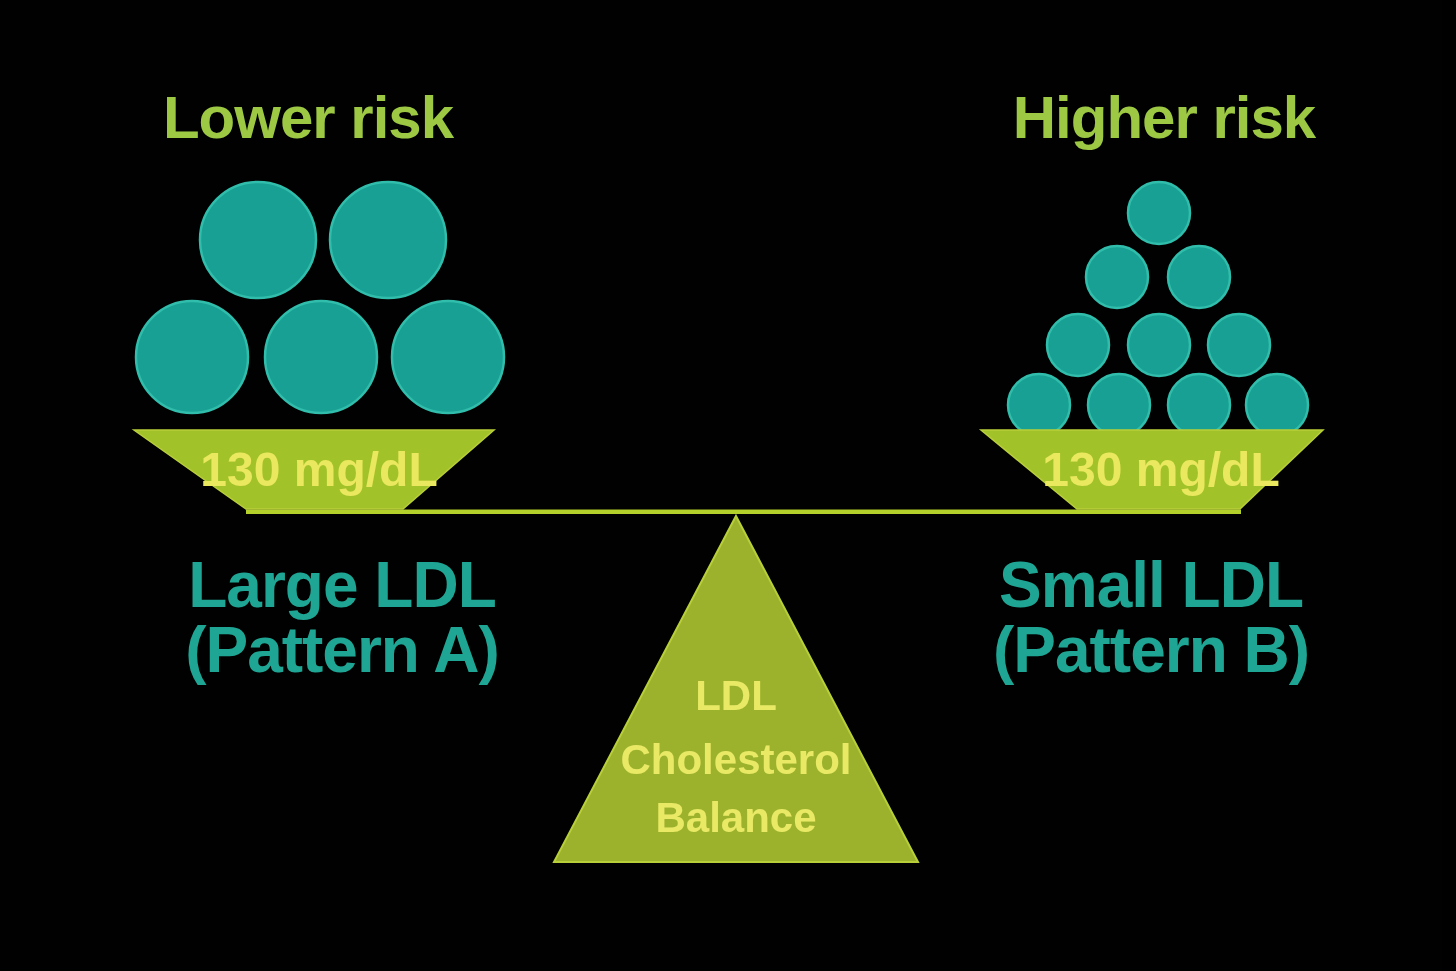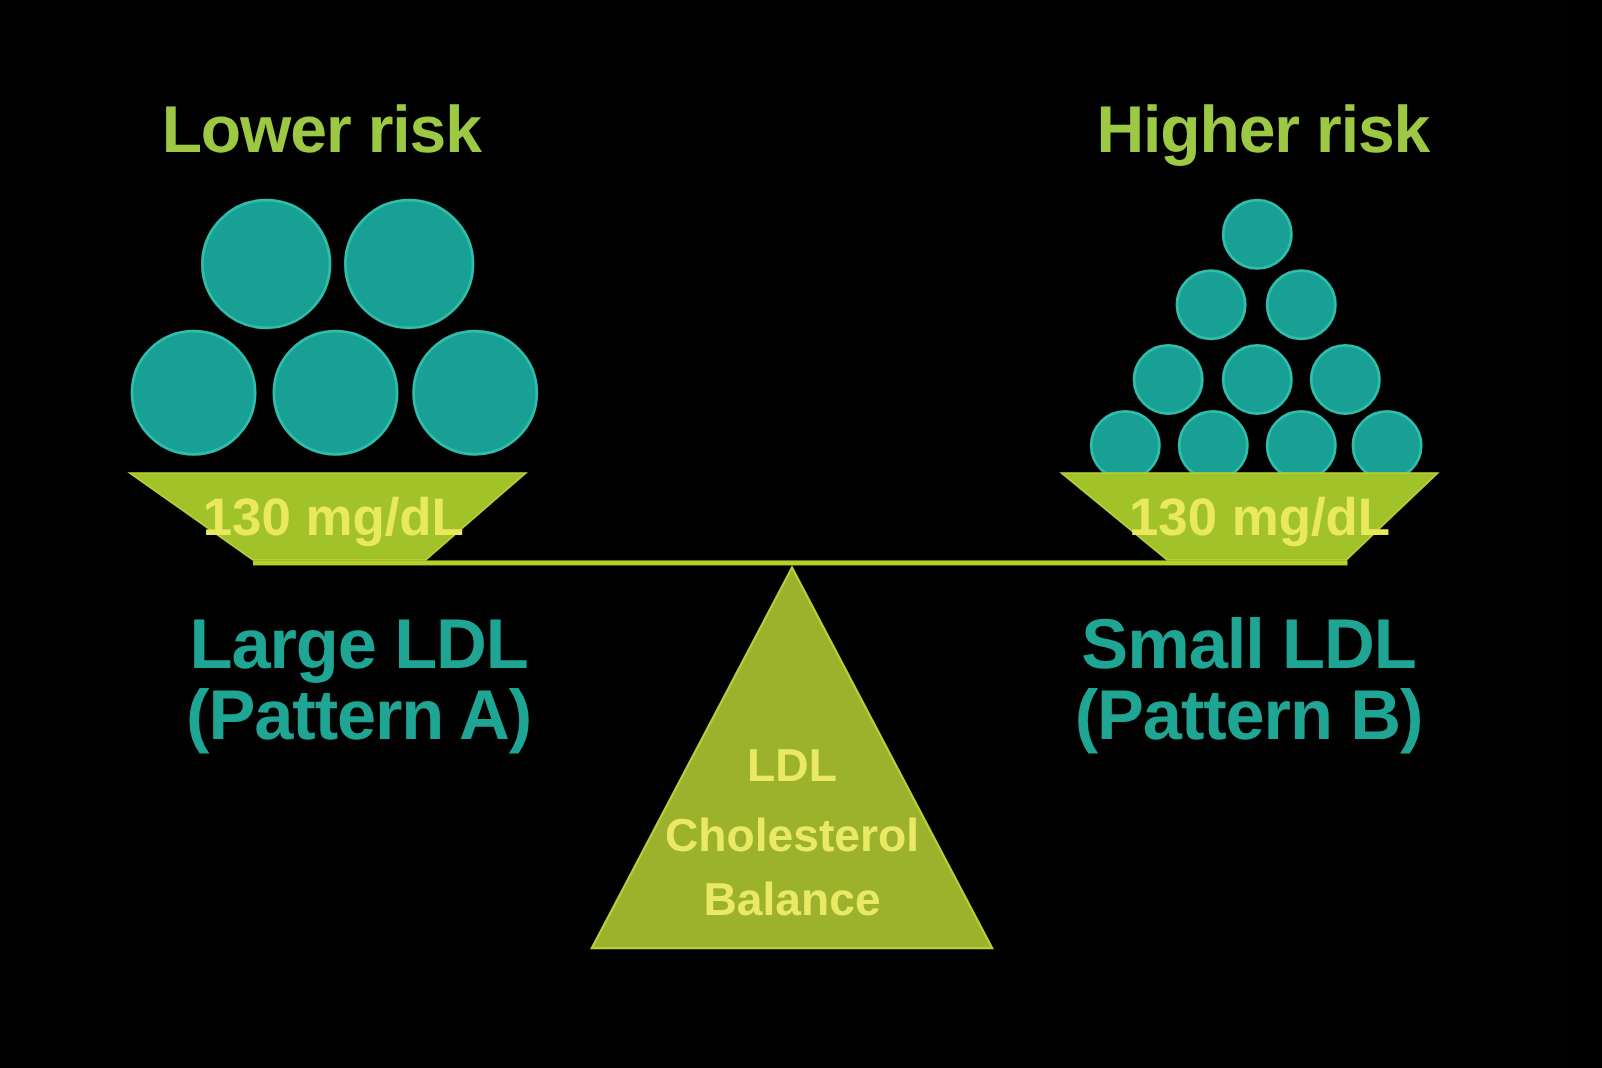--- a/index.html
+++ b/index.html
@@ -7,20 +7,21 @@
     padding: 0;
     background: #000;
   }
   .stage {
     position: relative;
     width: 1426px;
     height: 971px;
     background: #010101;
     overflow: hidden;
     font-family: "Liberation Sans", sans-serif;
+    padding-left: 16px;
   }
   svg { display: block; }
   .t-bold {
     font-family: "Liberation Sans", sans-serif;
     font-weight: bold;
   }
   .risk-title   { font-size: 60px; letter-spacing: -1px; }
   .caption      { font-size: 64px; letter-spacing: -1px; }
   .pan-value    { font-size: 48px; }
   .fulcrum-text { font-size: 42px; }

